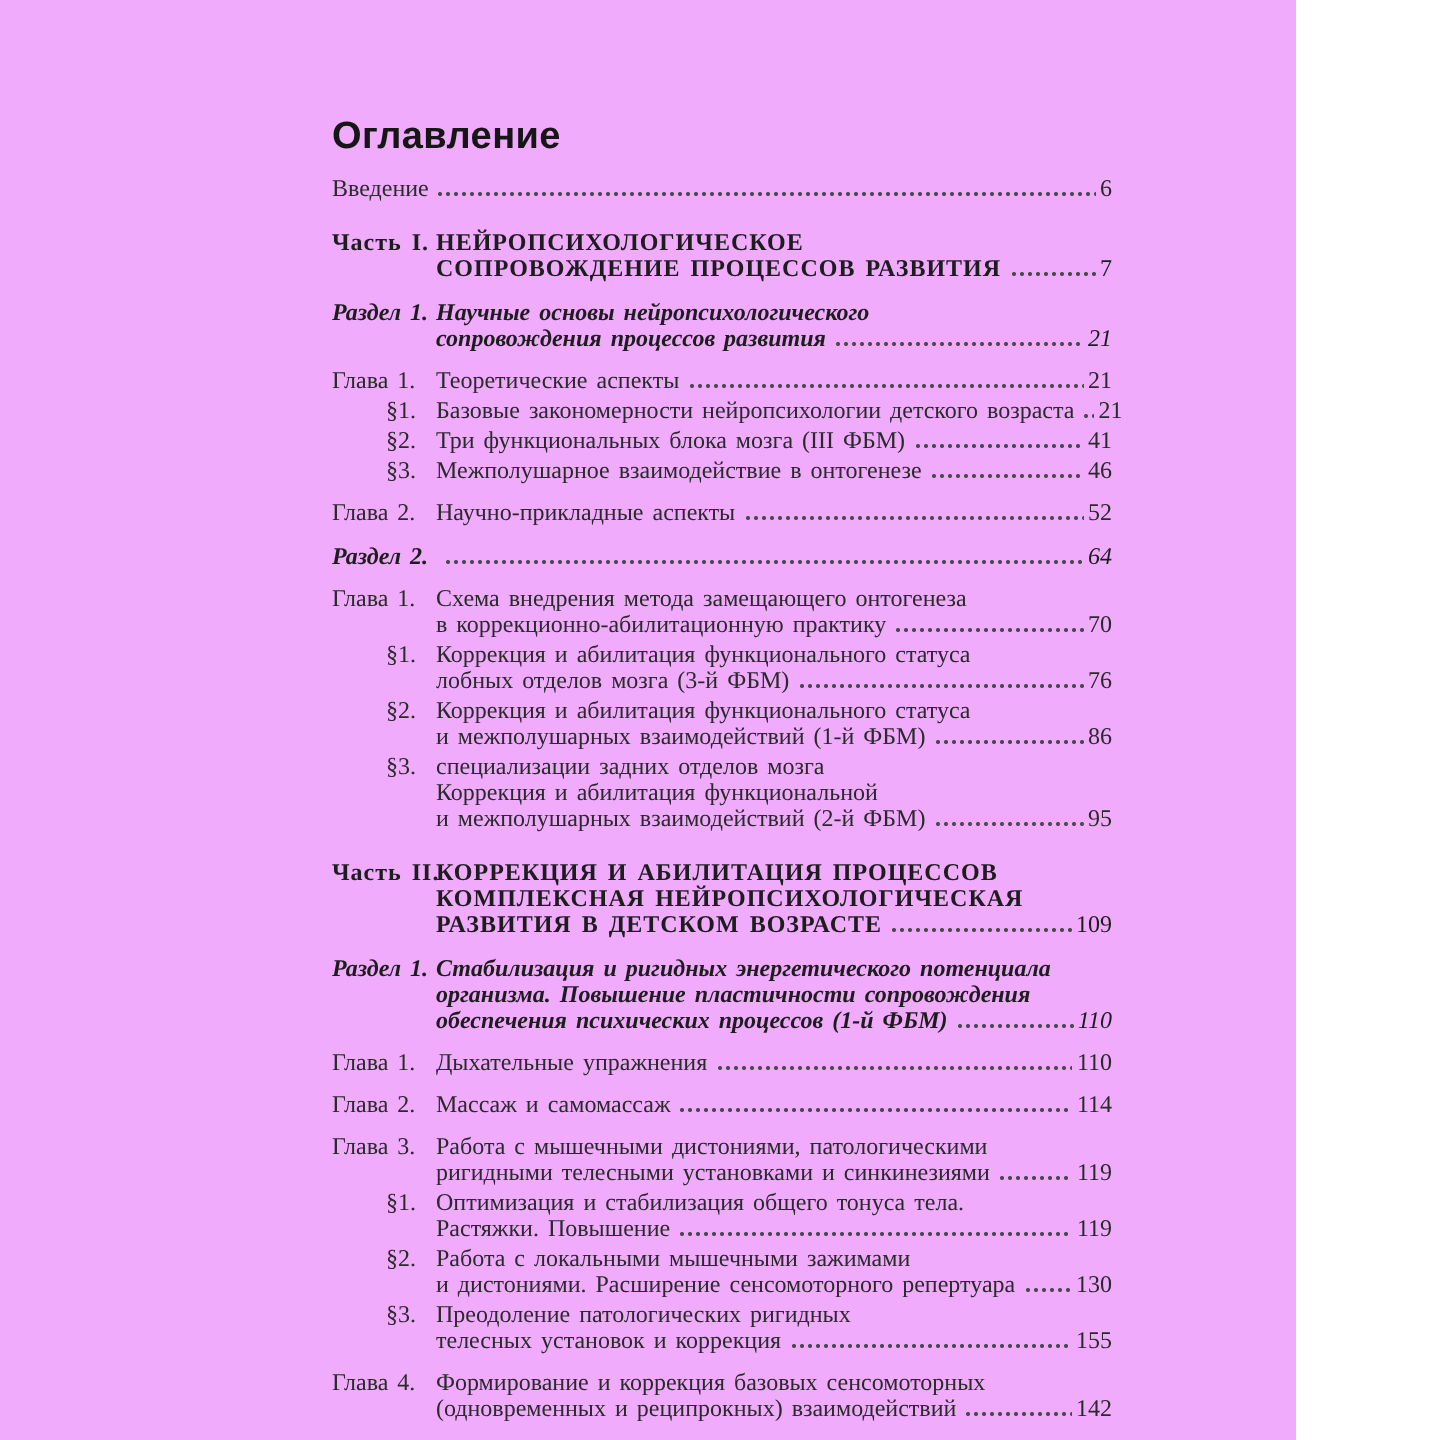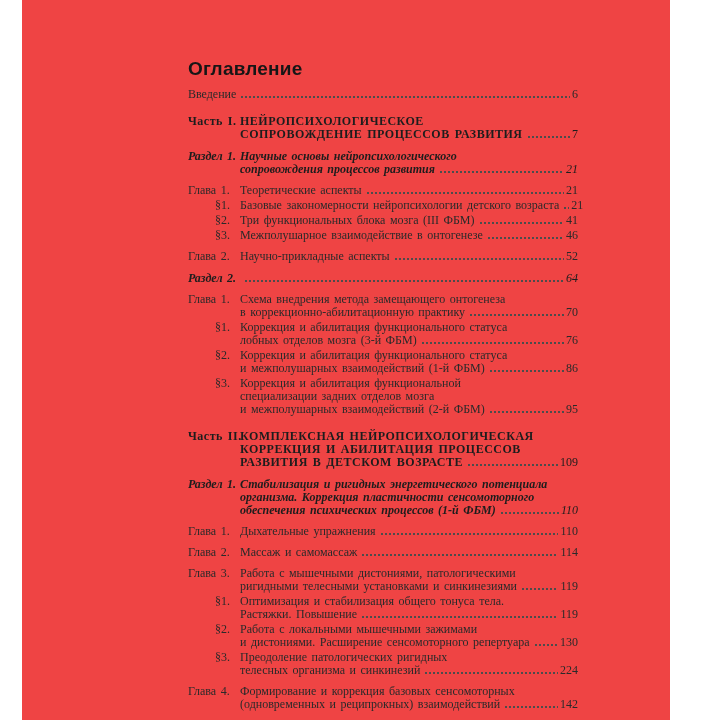--- a/index.html
+++ b/index.html
@@ -4,23 +4,22 @@
 <style>
   html, body {
     margin: 0;
     padding: 0;
     background: #ffffff;
   }
   .page {
     position: relative;
     width: 648px;
     height: 720px;
-    background: #ef4444;
+    background: #f0abfc;
     overflow: hidden;
-    margin-left: 22px;
   }
   .content {
     position: absolute;
     left: 166px;
     top: 58px;
     width: 390px;
     color: #2a2a2a;
     font-family: "Liberation Serif", serif;
     font-size: 12px;
     line-height: 13px;
@@ -222,46 +221,46 @@
             <div class="entry-line last">
               <span class="line-text">и межполушарных взаимодействий (1-й ФБМ)</span>
               <span class="leader"></span>
               <span class="pagenum">86</span>
             </div>
           </div>
         </div>
         <div class="entry lv-paragraph">
           <span class="entry-label">§3.</span>
           <div class="entry-body">
+            <div class="entry-line">специализации задних отделов мозга</div>
             <div class="entry-line">Коррекция и абилитация функциональной</div>
-            <div class="entry-line">специализации задних отделов мозга</div>
             <div class="entry-line last">
               <span class="line-text">и межполушарных взаимодействий (2-й ФБМ)</span>
               <span class="leader"></span>
               <span class="pagenum">95</span>
             </div>
           </div>
         </div>
         <div class="entry lv-part">
           <span class="entry-label">Часть II.</span>
           <div class="entry-body">
+            <div class="entry-line">КОРРЕКЦИЯ И АБИЛИТАЦИЯ ПРОЦЕССОВ</div>
             <div class="entry-line">КОМПЛЕКСНАЯ НЕЙРОПСИХОЛОГИЧЕСКАЯ</div>
-            <div class="entry-line">КОРРЕКЦИЯ И АБИЛИТАЦИЯ ПРОЦЕССОВ</div>
             <div class="entry-line last">
               <span class="line-text">РАЗВИТИЯ В ДЕТСКОМ ВОЗРАСТЕ</span>
               <span class="leader"></span>
               <span class="pagenum">109</span>
             </div>
           </div>
         </div>
         <div class="entry lv-section">
           <span class="entry-label">Раздел 1.</span>
           <div class="entry-body">
             <div class="entry-line">Стабилизация и ригидных энергетического потенциала</div>
-            <div class="entry-line">организма. Коррекция пластичности сенсомоторного</div>
+            <div class="entry-line">организма. Повышение пластичности сопровождения</div>
             <div class="entry-line last">
               <span class="line-text">обеспечения психических процессов (1-й ФБМ)</span>
               <span class="leader"></span>
               <span class="pagenum">110</span>
             </div>
           </div>
         </div>
         <div class="entry lv-chapter">
           <span class="entry-label">Глава 1.</span>
           <div class="entry-body">
@@ -313,23 +312,23 @@
               <span class="leader"></span>
               <span class="pagenum">130</span>
             </div>
           </div>
         </div>
         <div class="entry lv-paragraph">
           <span class="entry-label">§3.</span>
           <div class="entry-body">
             <div class="entry-line">Преодоление патологических ригидных</div>
             <div class="entry-line last">
-              <span class="line-text">телесных организма и синкинезий</span>
-              <span class="leader"></span>
-              <span class="pagenum">224</span>
+              <span class="line-text">телесных установок и коррекция</span>
+              <span class="leader"></span>
+              <span class="pagenum">155</span>
             </div>
           </div>
         </div>
         <div class="entry lv-chapter">
           <span class="entry-label">Глава 4.</span>
           <div class="entry-body">
             <div class="entry-line">Формирование и коррекция базовых сенсомоторных</div>
             <div class="entry-line last">
               <span class="line-text">(одновременных и реципрокных) взаимодействий</span>
               <span class="leader"></span>

